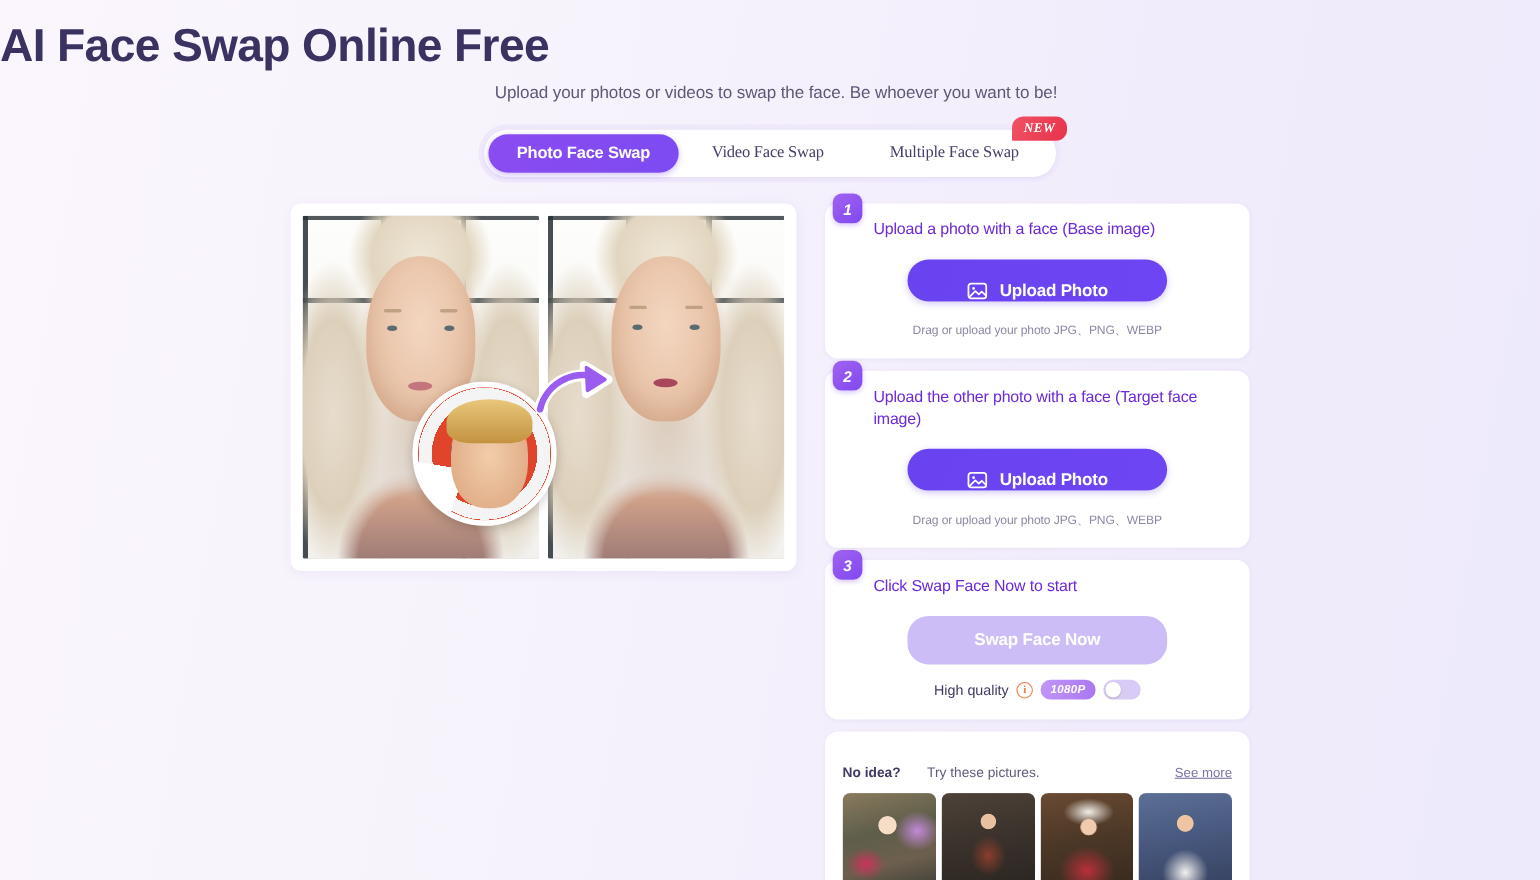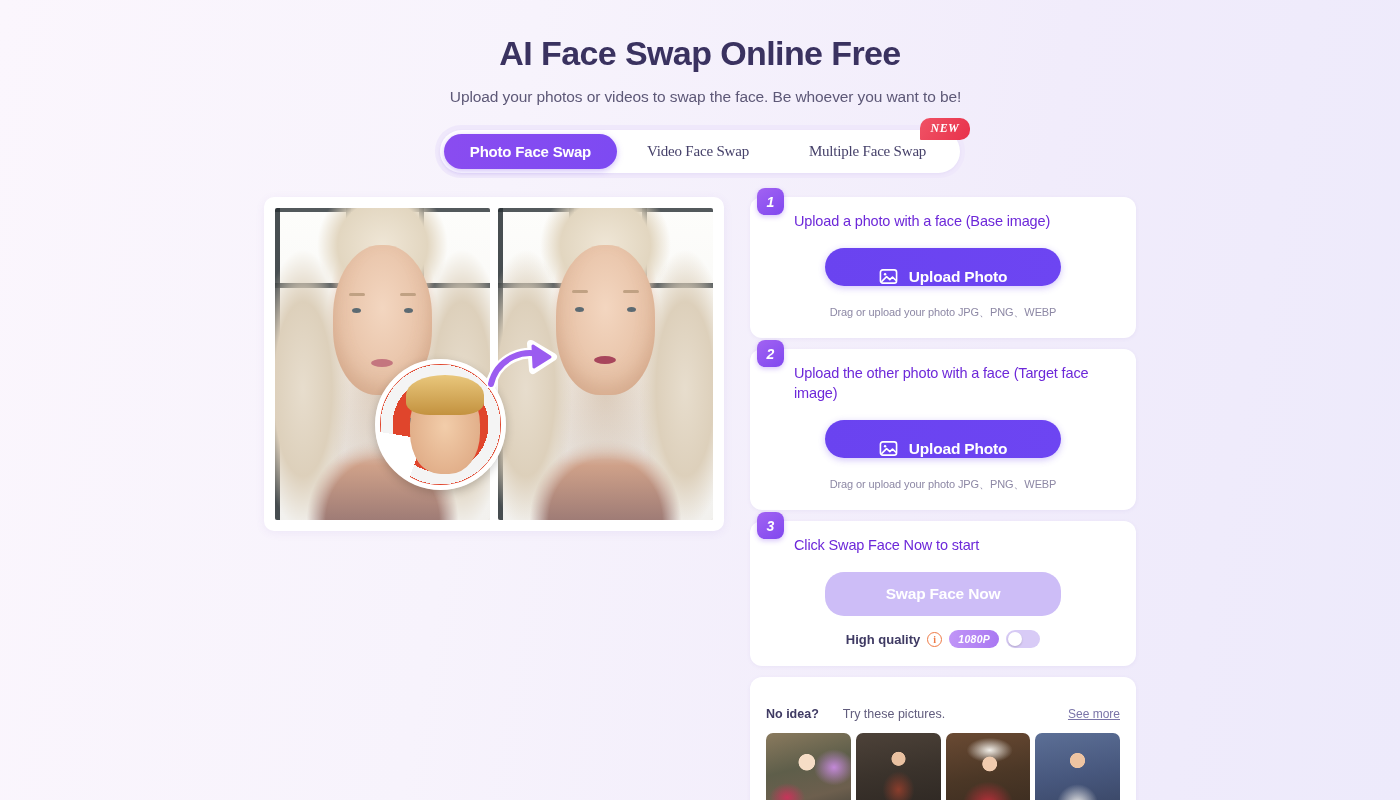--- a/index.html
+++ b/index.html
@@ -9,26 +9,25 @@
     font-family: "Liberation Sans", sans-serif;
   }
   body {
     background: linear-gradient(100deg, #fbf6fd 0%, #f7f3fc 35%, #f1ecfb 70%, #edeafb 100%);
     color: #3c3761;
     position: relative;
   }
 
   
   .page-title {
-    text-align: center;
-    font-size: 34px;
+    font-size: 42px;
     font-weight: bold;
     letter-spacing: -0.6px;
     color: #3a3260;
-    margin-top: 32px;
+    margin-top: 20px;
     line-height: 42px;
   }
   .page-subtitle {
     text-align: center;
     font-size: 15.5px;
     color: #5d5877;
     margin-top: 14px;
     letter-spacing: -0.1px;
     margin-left: 11px;
   }
@@ -239,21 +238,21 @@
     background: #cdbdf7;
     color: #ffffff;
     font-size: 15.5px; font-weight: bold;
     cursor: default;
     letter-spacing: -0.2px;
   }
   .quality-row {
     display: flex; align-items: center; justify-content: center; gap: 7px;
     margin-top: 14px;
   }
-  .quality-label { font-size: 13px; font-weight: bold; color: #3f3a63; }
+  .quality-label { font-size: 13px; font-weight: normal; color: #3f3a63; }
   .info-icon {
     width: 15px; height: 15px; border-radius: 50%;
     border: 1.4px solid #ef7a45;
     color: #ef7a45; font-size: 10px; font-weight: bold;
     display: flex; align-items: center; justify-content: center;
     font-family: "Liberation Serif", serif;
   }
   .res-badge {
     background: linear-gradient(100deg, #b98cf5 0%, #a濃 100%);
     background: linear-gradient(100deg, #c196f7 0%, #a977f2 100%);

